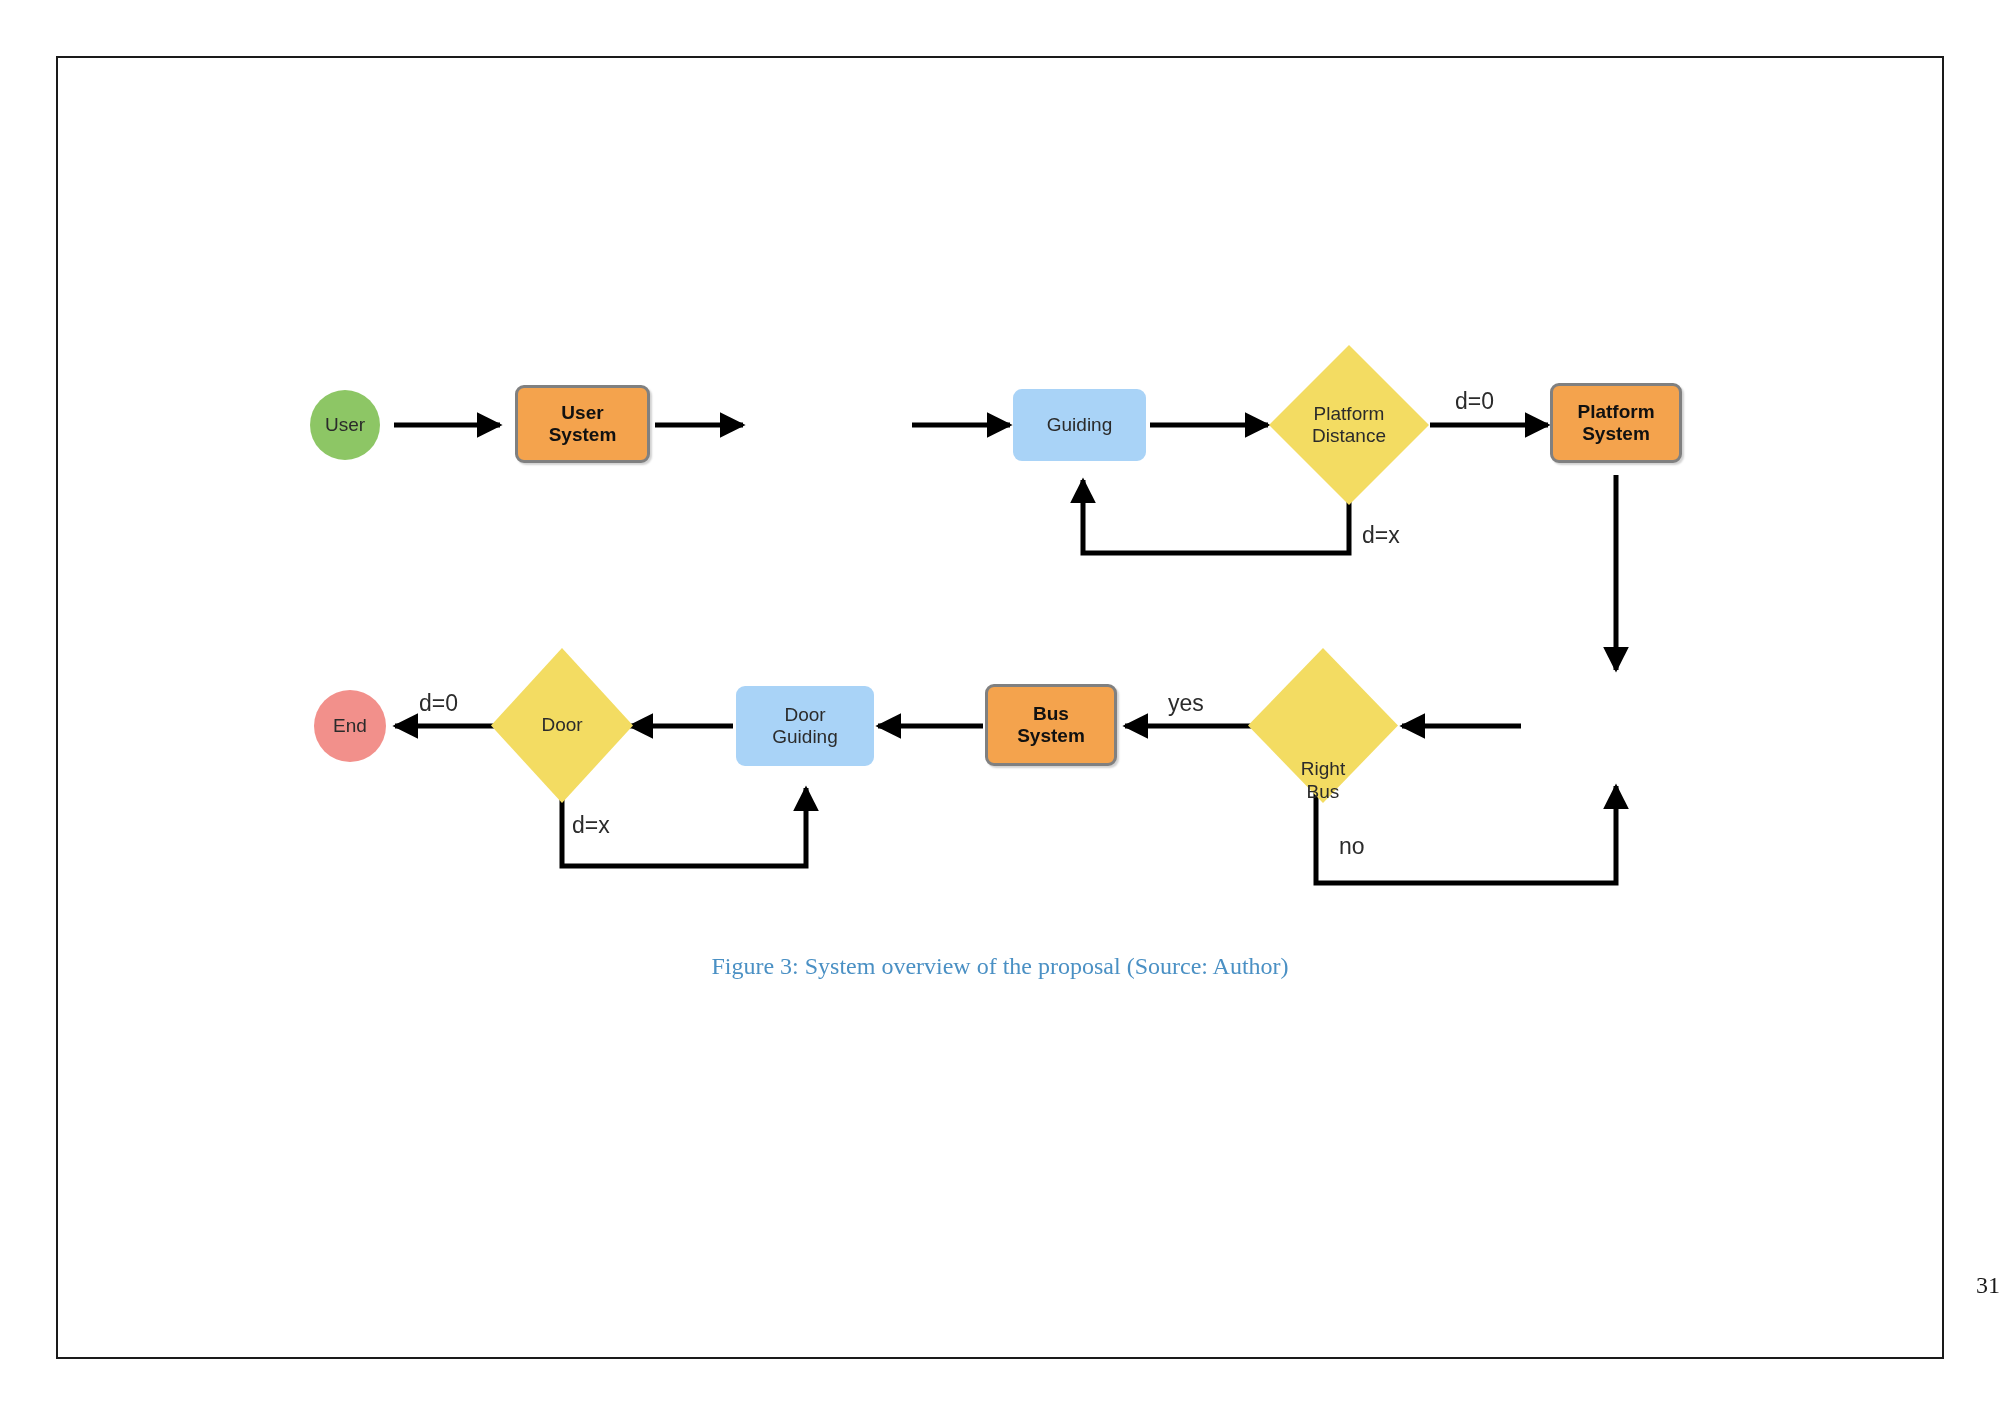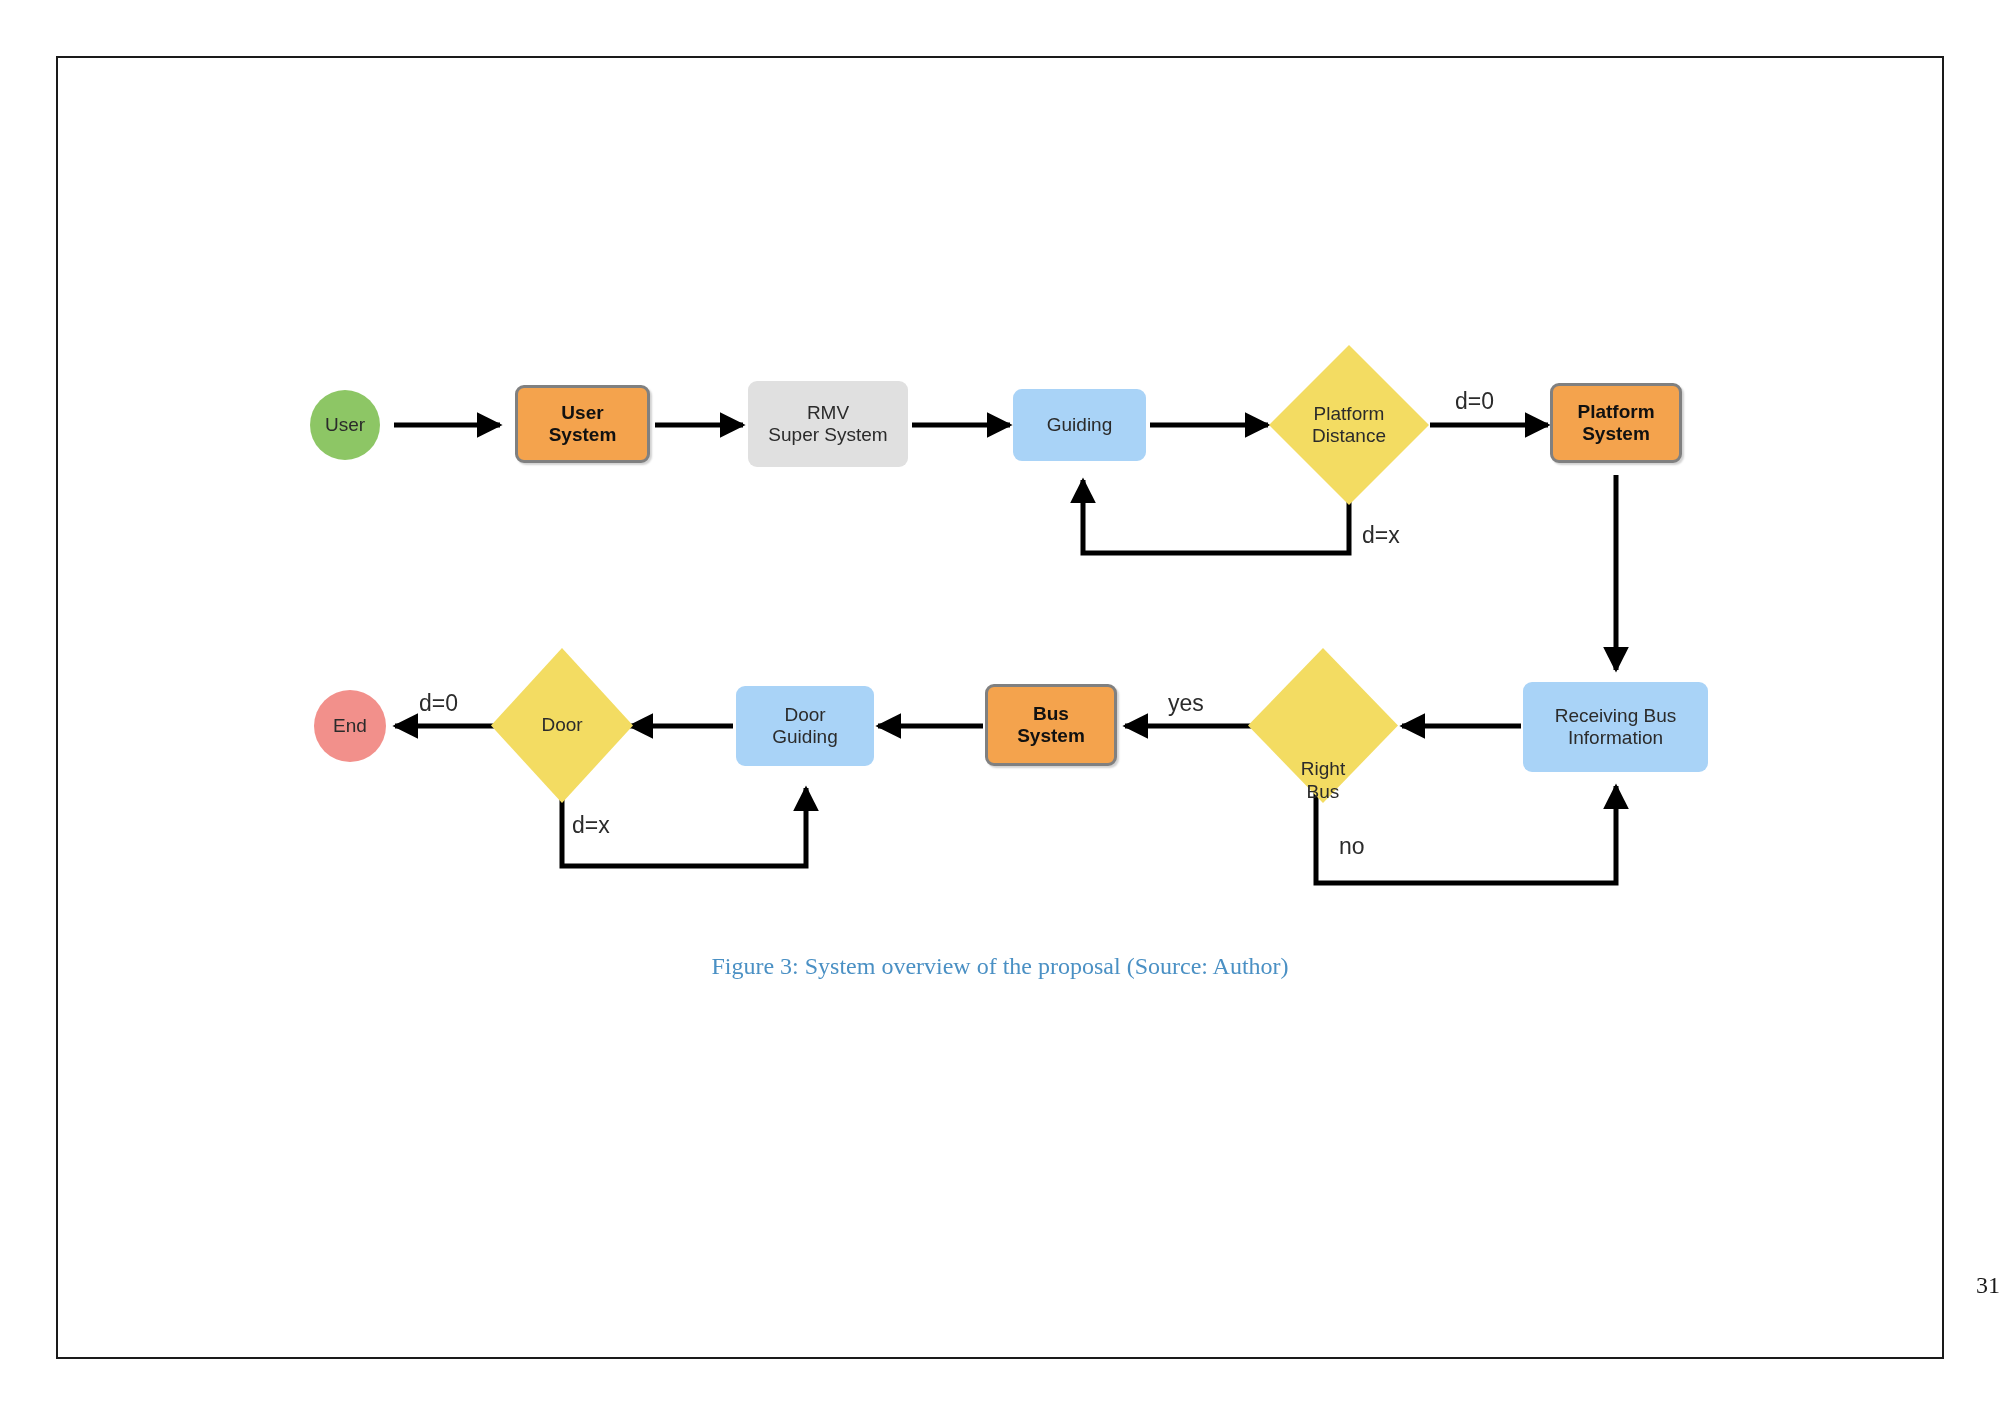--- a/index.html
+++ b/index.html
@@ -161,46 +161,38 @@
 
   <div class="node node-circle" style="left:310px; top:390px; width:70px; height:70px; background:#8DC665;">
     <span>User</span>
   </div>
 
   <div class="node node-box shadowed" style="left:515px; top:385px; width:135px; height:78px; background:#F4A34D;">
     <span>User
 System</span>
   </div>
 
-  <div class="node node-box plain" style="left:748px; top:381px; width:160px; height:86px; background:#E0E0E0;">
-    <span>RMV
-Super System</span>
-  </div>
 
   <div class="node node-box plain" style="left:1013px; top:389px; width:133px; height:72px; background:#A9D3F7;">
     <span>Guiding</span>
   </div>
 
   <div class="node node-diamond" style="left:1269px; top:345px; width:160px; height:160px;">
     <svg class="dia-shape" viewBox="0 0 100 100" preserveAspectRatio="none">
       <polygon points="50,0 100,50 50,100 0,50" fill="#F3DC62"></polygon>
     </svg>
     <span class="dia-label">Platform
 Distance</span>
   </div>
 
   <div class="node node-box shadowed" style="left:1550px; top:383px; width:132px; height:80px; background:#F4A34D;">
     <span>Platform
 System</span>
   </div>
 
-  <div class="node node-box plain" style="left:1523px; top:682px; width:185px; height:90px; background:#A9D3F7;">
-    <span>Receiving Bus
-Information</span>
-  </div>
 
   <div class="node node-diamond" style="left:1248px; top:648px; width:150px; height:155px;align-items:flex-end;">
     <svg class="dia-shape" viewBox="0 0 100 100" preserveAspectRatio="none">
       <polygon points="50,0 100,50 50,100 0,50" fill="#F3DC62"></polygon>
     </svg>
     <span class="dia-label">Right
 Bus</span>
   </div>
 
   <div class="node node-box shadowed" style="left:985px; top:684px; width:132px; height:82px; background:#F4A34D;">

